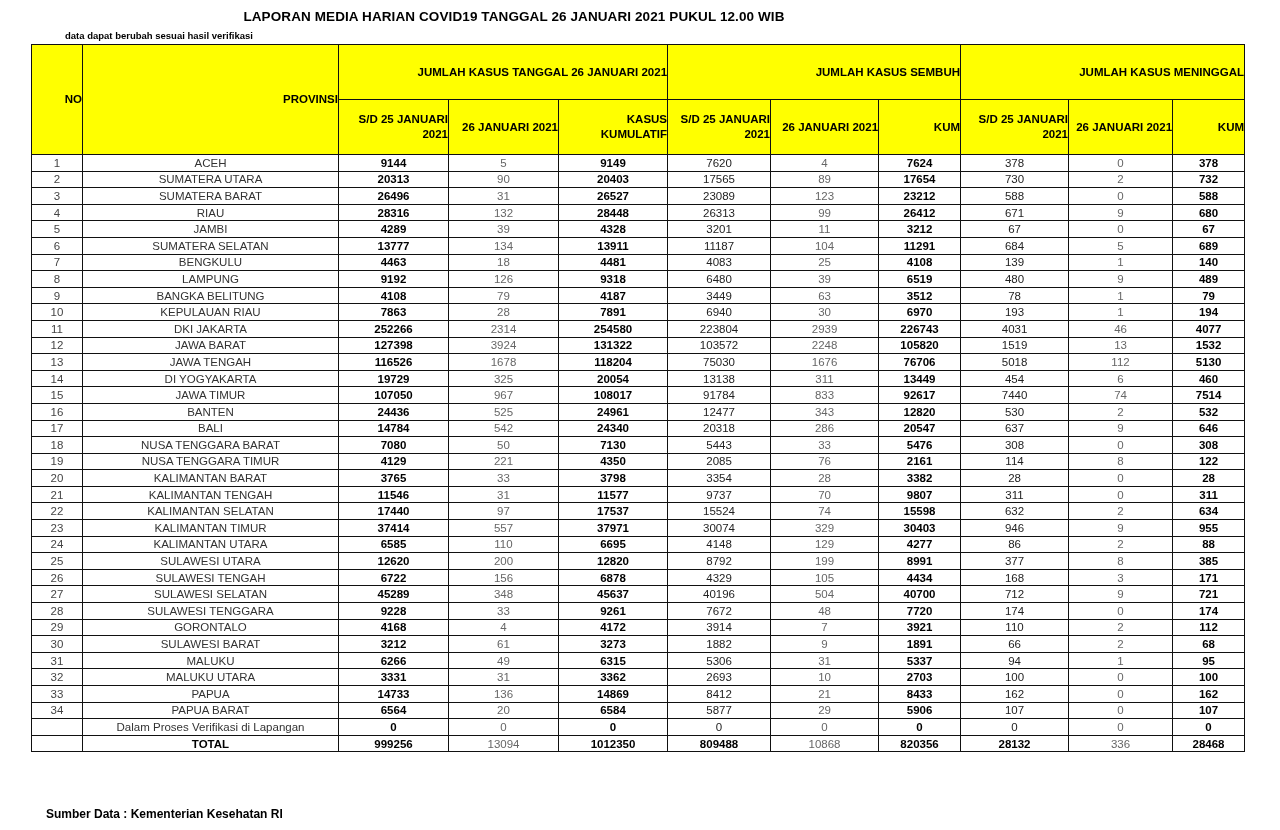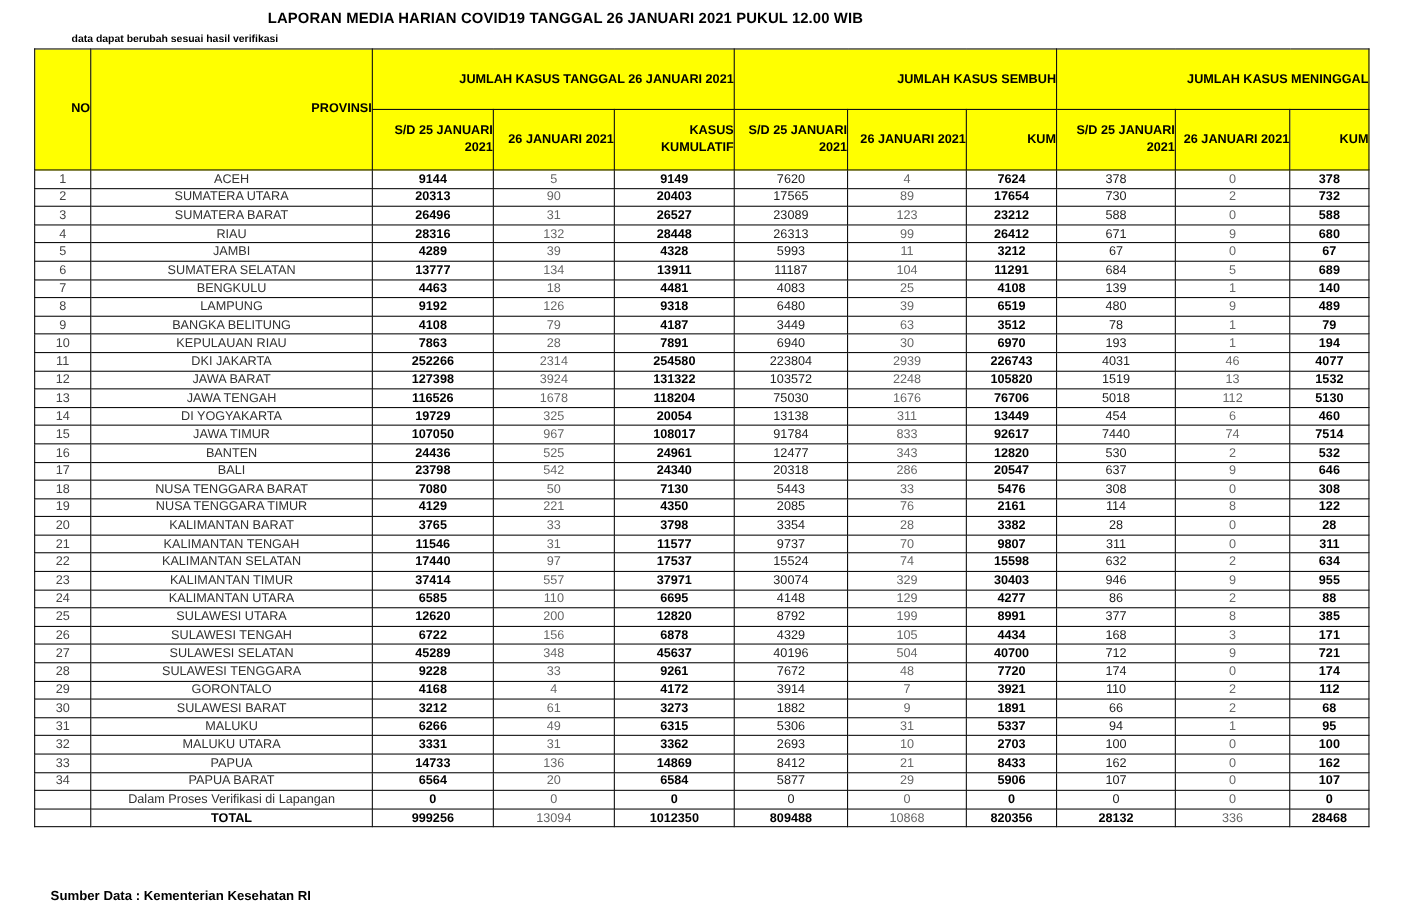--- a/index.html
+++ b/index.html
@@ -112,21 +112,21 @@
         <td class="normal">671</td>
         <td class="grey">9</td>
         <td class="bold">680</td>
       </tr>
       <tr>
         <td class="no">5</td>
         <td class="prov">JAMBI</td>
         <td class="bold">4289</td>
         <td class="grey">39</td>
         <td class="bold">4328</td>
-        <td class="normal">5993</td>
+        <td class="normal">3201</td>
         <td class="grey">11</td>
         <td class="bold">3212</td>
         <td class="normal">67</td>
         <td class="grey">0</td>
         <td class="bold">67</td>
       </tr>
       <tr>
         <td class="no">6</td>
         <td class="prov">SUMATERA SELATAN</td>
         <td class="bold">13777</td>
@@ -265,21 +265,21 @@
         <td class="normal">12477</td>
         <td class="grey">343</td>
         <td class="bold">12820</td>
         <td class="normal">530</td>
         <td class="grey">2</td>
         <td class="bold">532</td>
       </tr>
       <tr>
         <td class="no">17</td>
         <td class="prov">BALI</td>
-        <td class="bold">23798</td>
+        <td class="bold">14784</td>
         <td class="grey">542</td>
         <td class="bold">24340</td>
         <td class="normal">20318</td>
         <td class="grey">286</td>
         <td class="bold">20547</td>
         <td class="normal">637</td>
         <td class="grey">9</td>
         <td class="bold">646</td>
       </tr>
       <tr>

